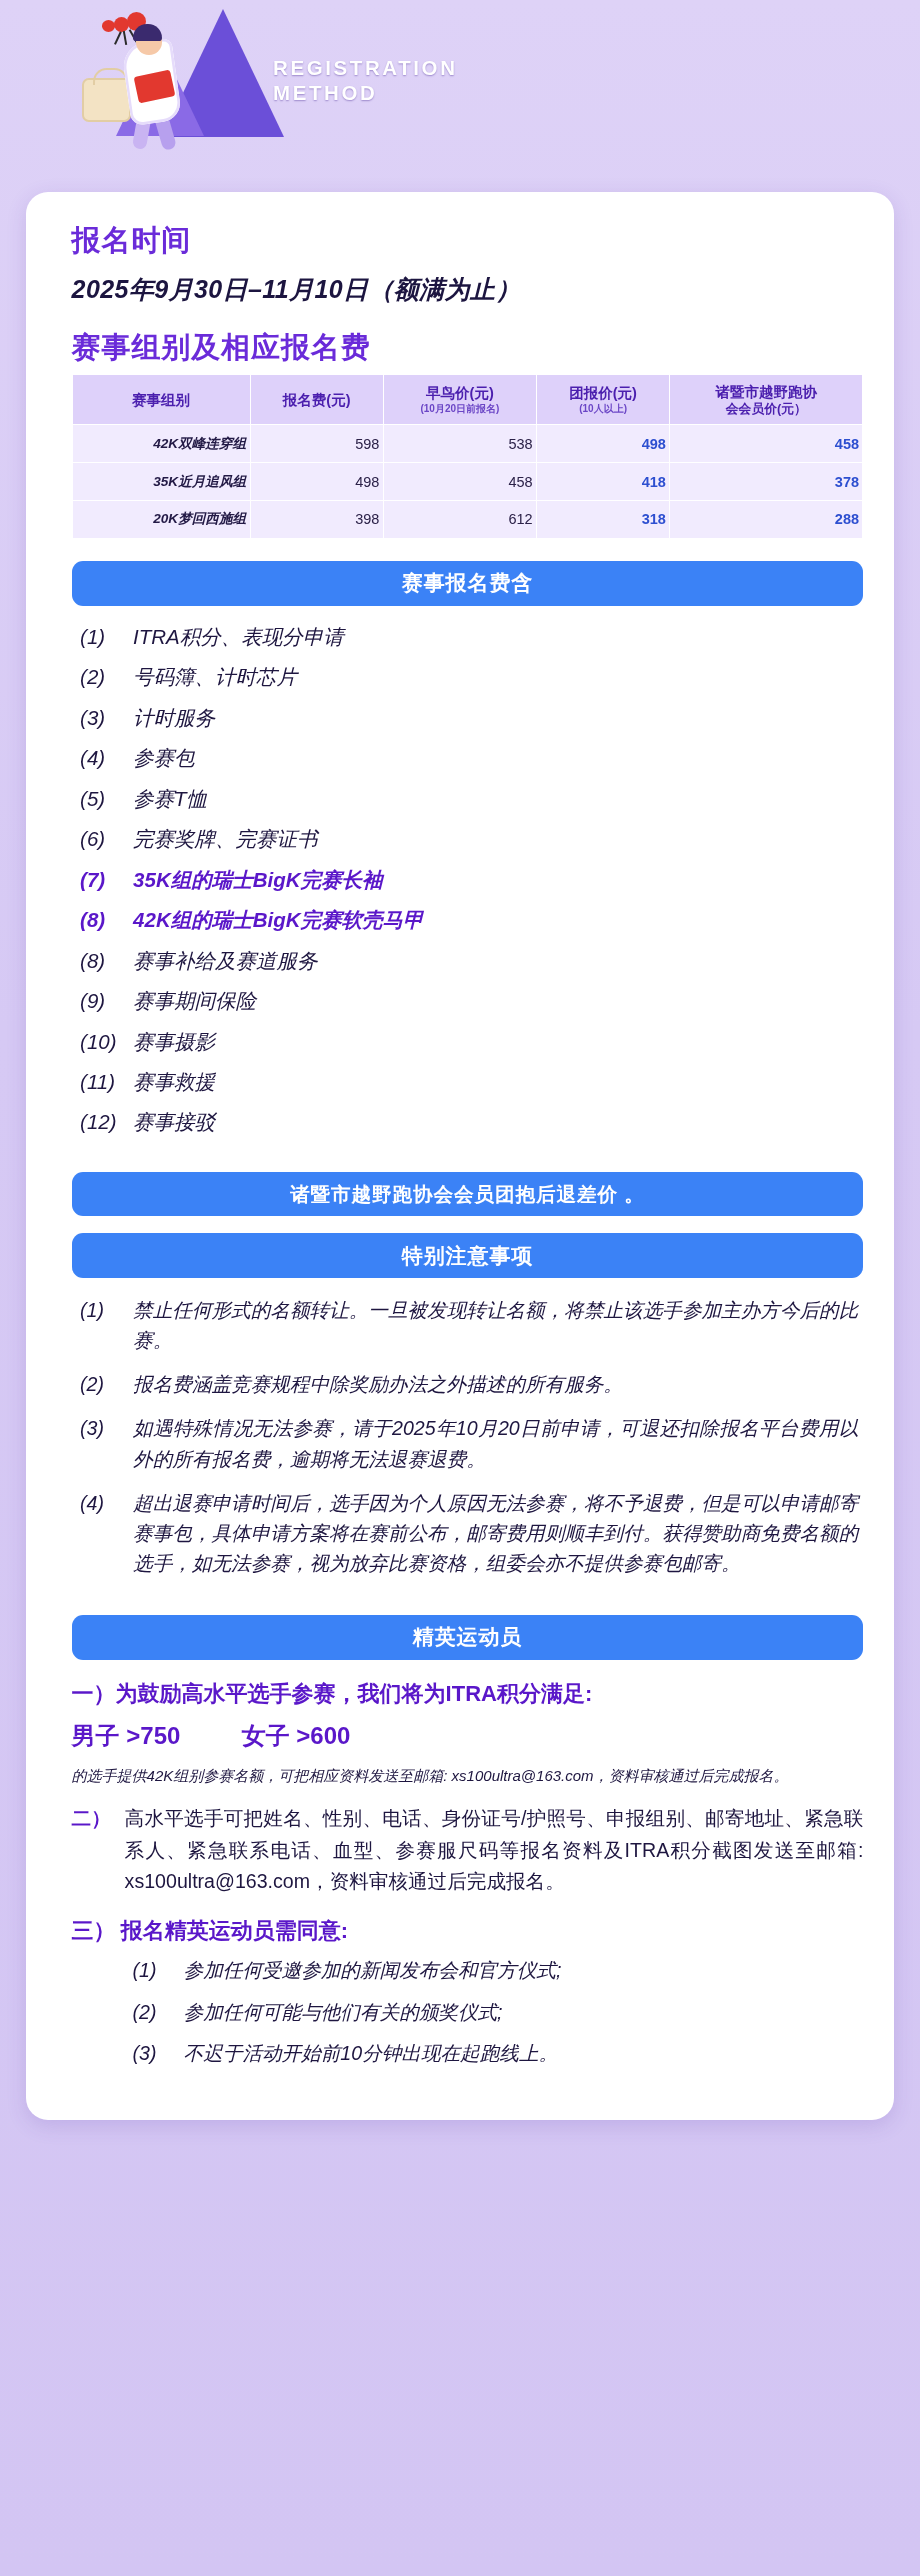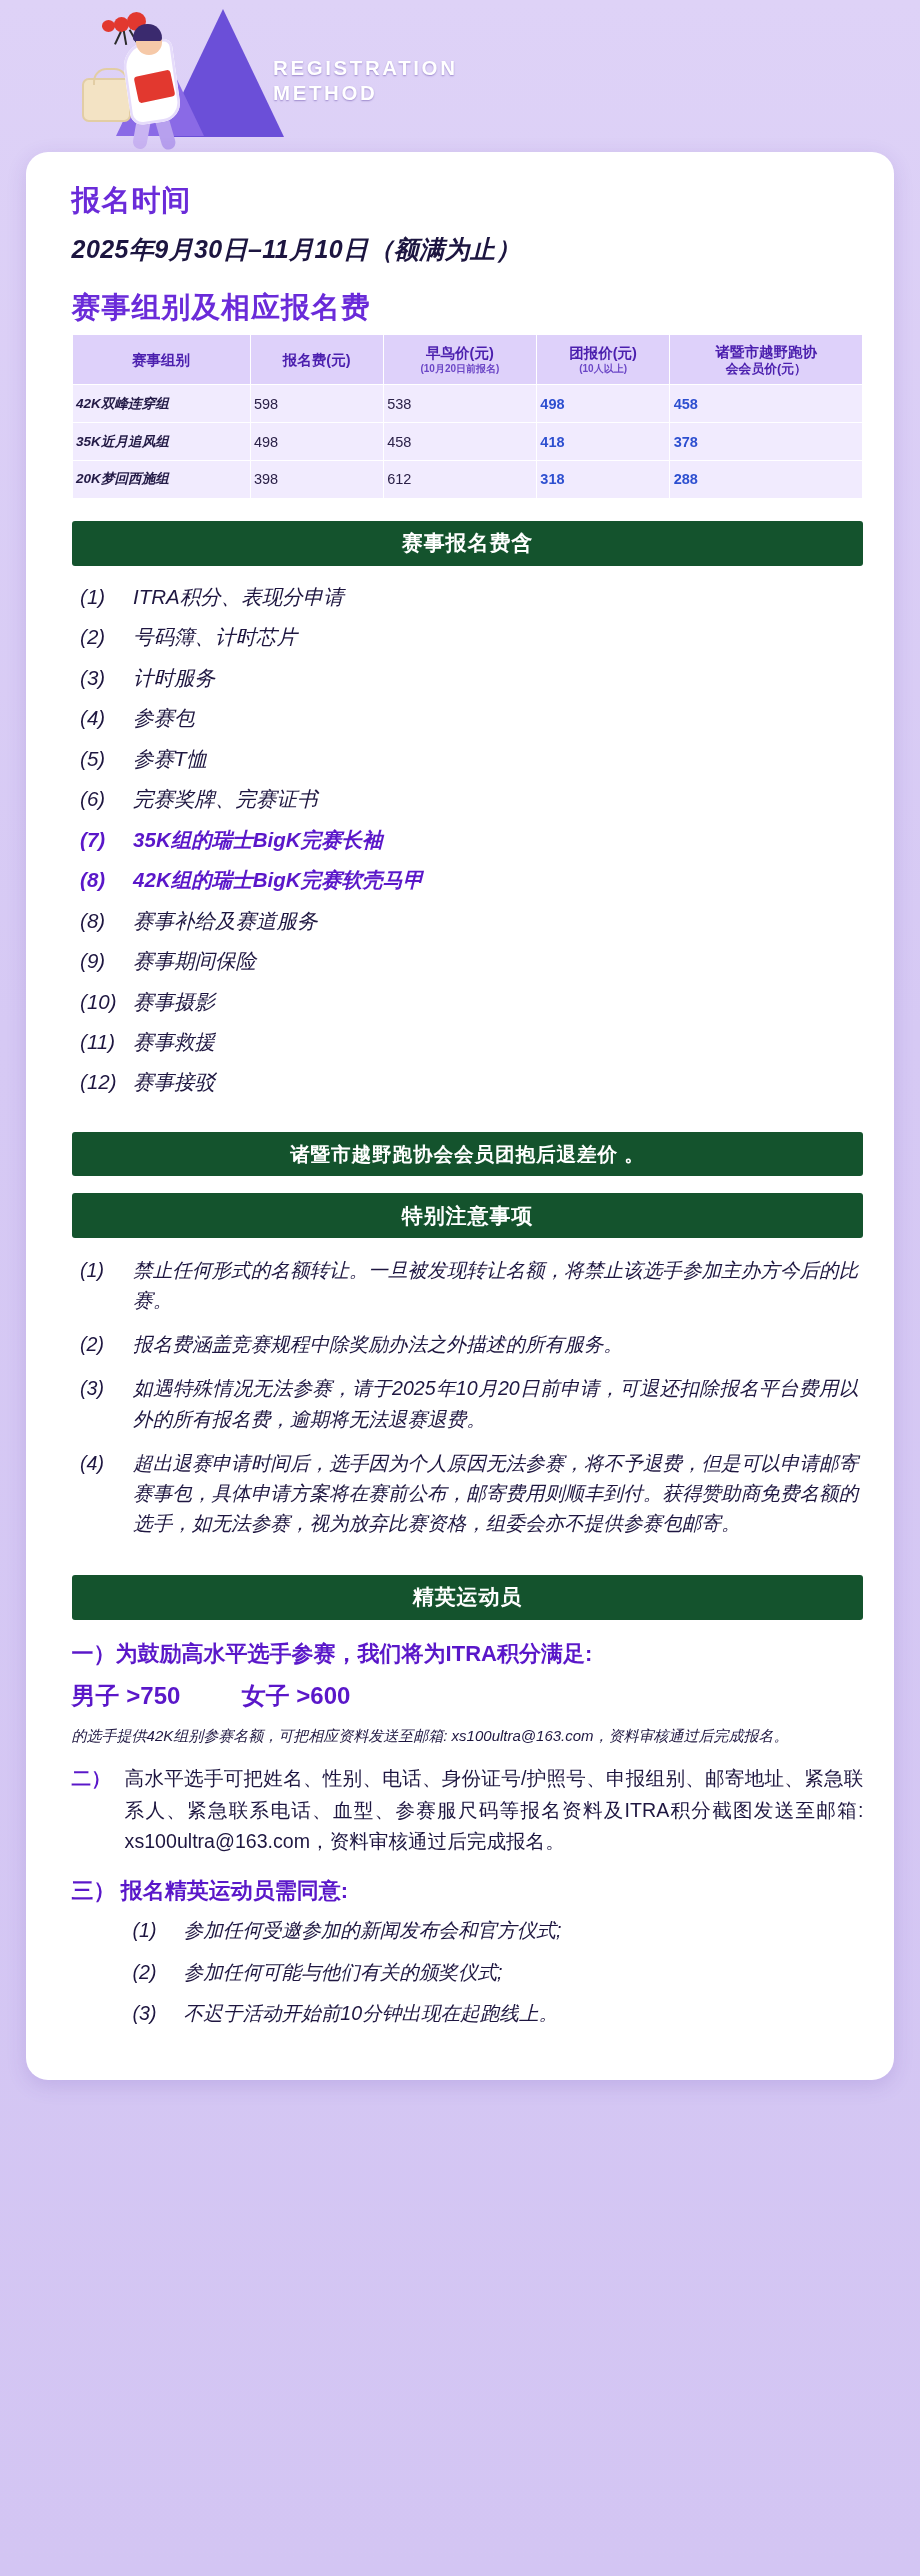--- a/index.html
+++ b/index.html
@@ -15,21 +15,21 @@
   .page {
     position: relative;
     width: 920px;
     min-height: 2576px;
     background: linear-gradient(180deg, #ded2f7 0%, #d6c9f4 40%, #d3c5f3 100%);
     padding: 0 0 34px 0;
   }
   
   .header {
     position: relative;
-    height: 152px;
+    height: 192px;
   }
   .header-illus {
     position: absolute;
     left: 34px;
     top: 0;
     width: 230px;
     height: 152px;
   }
   .mountain {
     position: absolute;
@@ -201,45 +201,45 @@
     vertical-align: middle;
   }
   table.fee th .sub {
     display: block;
     font-size: 10px;
     font-weight: bold;
     color: #6b46c6;
   }
   table.fee td {
     background: #f1ebfe;
-    text-align: left;
+    text-align: right;
     font-size: 14.5px;
     padding: 9.4px 3.4px;
     border: 0.9px solid #ffffff;
     color: #2b2148;
   }
   table.fee td.name {
     font-style: italic;
     font-weight: bold;
     font-size: 13.6px;
     color: #231a46;
   }
   table.fee td.blue {
     color: #2d4fd0;
     font-weight: bold;
   }
   
   .bar {
-    background: #14532d;
+    background: #3b82f6;
     color: #ffffff;
     text-align: center;
     font-size: 21px;
     font-weight: bold;
     padding: 8.5px 5.1px;
-    border-radius: 3px;
+    border-radius: 11px;
     letter-spacing: 0.9px;
     margin: 15.3px 0 17px 0;
   }
   .bar.thin { font-size: 19.6px; }
   
   ol.plain { list-style: none; margin: 0; padding: 0 0 0 8.5px; }
   ol.plain li {
     display: flex;
     font-size: 20.5px;
     color: #1e1640;

